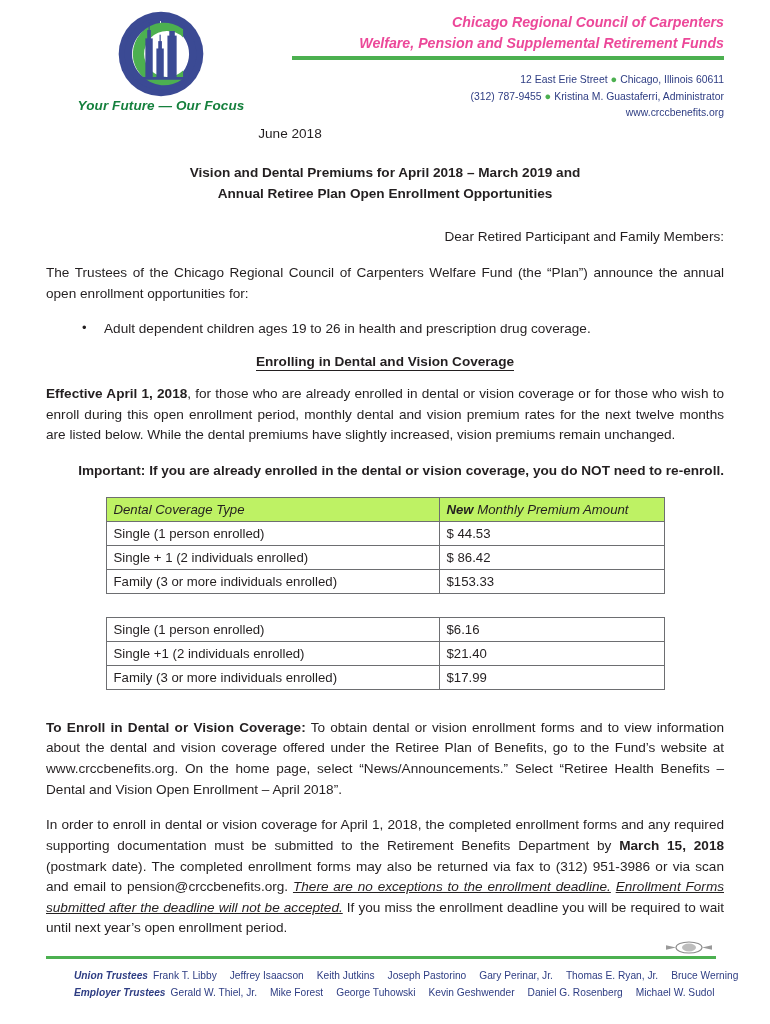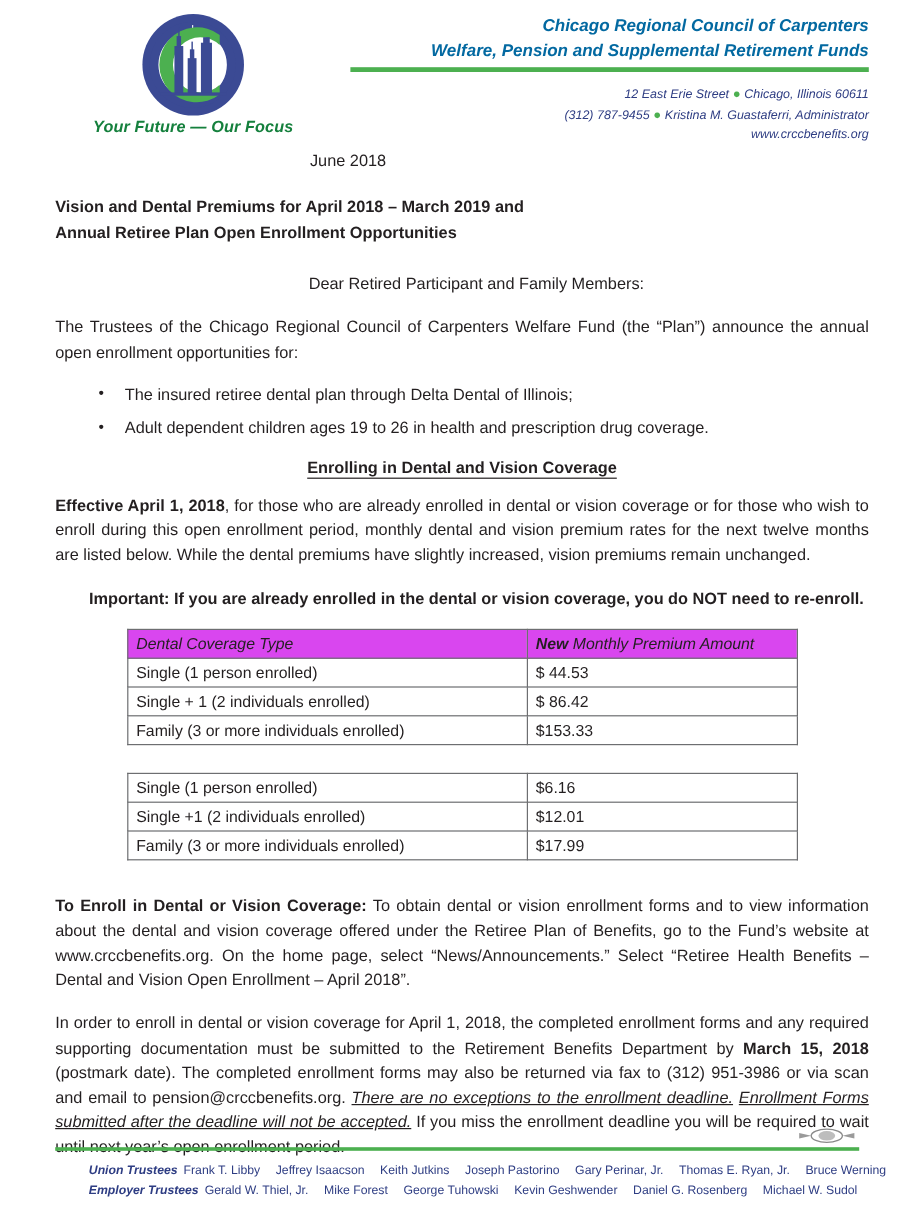--- a/index.html
+++ b/index.html
@@ -55,68 +55,68 @@
     position: absolute;
     right: 0px;
     top: 12px;
     width: 432px;
     text-align: right;
   }
   .org-line1, .org-line2 {
     font-size: 14.2px;
     font-weight: bold;
     font-style: italic;
-    color: #0369a1;
+    color: #ec4899;
     line-height: 1.45;
     white-space: nowrap;
   }
   .green-rule {
     height: 4px;
     background: #4cb050;
     margin-top: 3px;
     margin-bottom: 11px;
     width: 100%;
   }
   .contact-line {
     font-size: 10.4px;
-    font-style: italic;
     color: #2e3d83;
     line-height: 1.52;
     white-space: nowrap;
   }
   .sep-dot {
     color: #4cb050;
     font-size: 11px;
     padding: 0 3px;
   }
 
   
   .date-line {
     text-align: center;
     font-size: 13.6px;
     margin-top: -2px;
     margin-bottom: 22px;
     padding-right: 190px;
   }
   .doc-title {
+    text-align: center;
     font-size: 13.6px;
     font-weight: bold;
     line-height: 1.52;
     margin-bottom: 23px;
   }
 
   
   p.body-text {
     font-size: 13.6px;
     line-height: 1.52;
     margin: 0 0 15px 0;
     text-align: justify;
   }
   p.body-text.left {
-    text-align: center;
+    text-align: right;
     margin-left: 24px;
   }
   .bullets {
     margin: 0 0 14px 0;
     padding: 0;
     list-style: none;
   }
   .bullets li {
     font-size: 13.6px;
     line-height: 1.52;
@@ -162,21 +162,21 @@
     padding: 2px 7px;
     height: 19px;
     vertical-align: middle;
   }
   table.premium-table td.col-type { width: 318px; }
   table.premium-table td.col-amt {
     width: 210px;
     text-align: left;
   }
   table.premium-table tr.head td {
-    background: #d946ef;
+    background: #bef264;
     font-style: italic;
     color: #231f20;
   }
   table.premium-table tr.head td.col-amt .new-em {
     font-weight: bold;
     font-style: italic;
   }
   .table-gap { height: 23px; }
   .after-table-gap { height: 28px; }
 
@@ -262,21 +262,20 @@
   <div class="doc-title">
     <div>Vision and Dental Premiums for April 2018 – March 2019 and</div>
     <div>Annual Retiree Plan Open Enrollment Opportunities</div>
   </div>
 
   <p class="body-text left">Dear Retired Participant and Family Members:</p>
 
   <p class="body-text">The Trustees of the Chicago Regional Council of Carpenters Welfare Fund (the “Plan”) announce the annual open enrollment opportunities for:</p>
 
   <ul class="bullets">
-    <li>The insured retiree dental plan through Delta Dental of Illinois;</li>
     <li>Adult dependent children ages 19 to 26 in health and prescription drug coverage.</li>
   </ul>
 
   <div class="section-head">
     <span>Enrolling in Dental and Vision Coverage</span>
   </div>
 
   <p class="body-text"><b>Effective April 1, 2018</b><span>, for those who are already enrolled in dental or vision coverage or for those who wish to enroll during this open enrollment period, monthly dental and vision premium rates for the next twelve months are listed below.  While the dental premiums have slightly increased, vision premiums remain unchanged.</span></p>
 
   <p class="body-text left"><b>Important: If you are already enrolled in the dental or vision coverage, you do NOT need to re-enroll.</b></p>
@@ -305,21 +304,21 @@
   <div class="table-gap"></div>
 
   <table class="premium-table">
     <tbody>
       <tr>
         <td class="col-type">Single (1 person enrolled)</td>
         <td class="col-amt">$6.16</td>
       </tr>
       <tr>
         <td class="col-type">Single +1 (2 individuals enrolled)</td>
-        <td class="col-amt">$12.01</td>
+        <td class="col-amt">$21.40</td>
       </tr>
       <tr>
         <td class="col-type">Family (3 or more individuals enrolled)</td>
         <td class="col-amt">$17.99</td>
       </tr>
     </tbody>
   </table>
 
   <div class="after-table-gap"></div>
 

